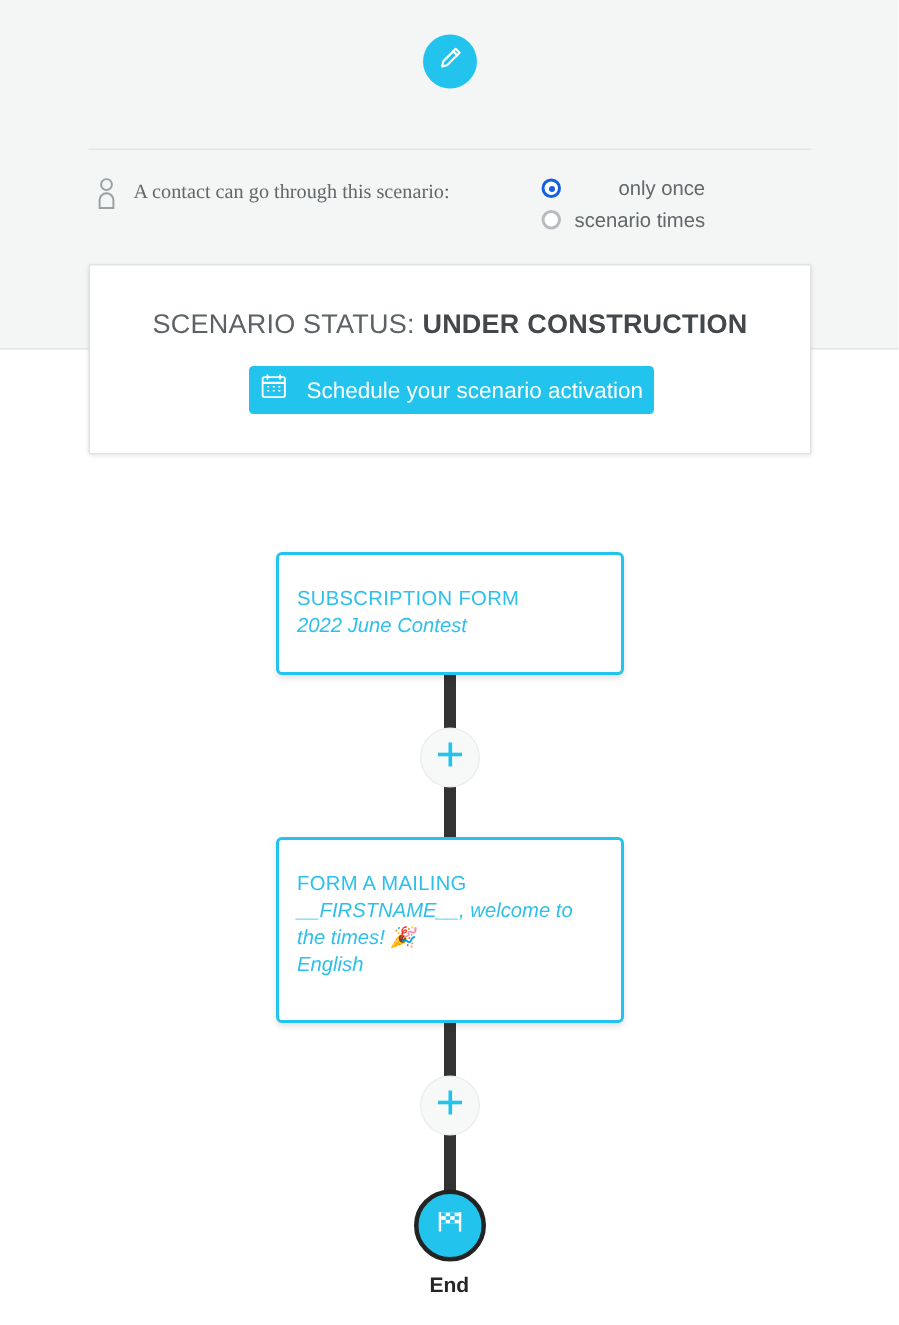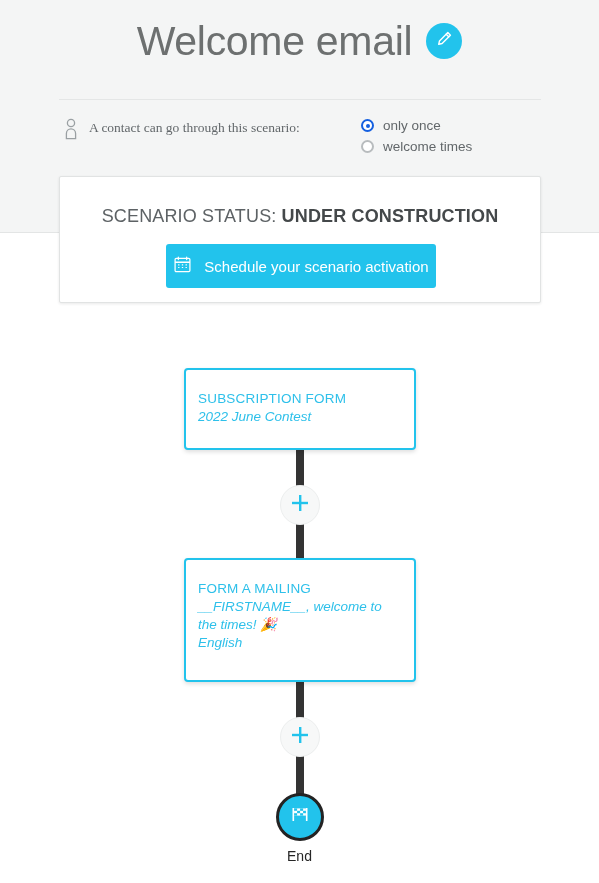--- a/index.html
+++ b/index.html
@@ -95,20 +95,21 @@
     position: absolute;
     left: 302px;
     top: 0;
   }
   .radio-row {
     display: flex;
     align-items: center;
     height: 21px;
     margin-bottom: 0px;
     cursor: pointer;
+    justify-content: space-between;
   }
   .radio-dot {
     width: 13px;
     height: 13px;
     border-radius: 50%;
     border: 2px solid #b8bcbe;
     box-sizing: border-box;
     background: #ffffff;
     position: relative;
     flex: none;
@@ -151,21 +152,21 @@
     font-size: 18px;
     color: #5d6265;
     letter-spacing: 0.15px;
   }
   #status-line b { color: #44484a; }
   #schedule-button {
     position: absolute;
     left: 106px;
     top: 67px;
     width: 270px;
-    height: 44px;
+    height: 32px;
     background: #22c3ec;
     border-radius: 3px;
     display: flex;
     align-items: center;
     justify-content: center;
     gap: 12px;
     cursor: pointer;
     box-sizing: border-box;
   }
   #schedule-label {
@@ -251,21 +252,21 @@
     z-index: 3;
     cursor: pointer;
   }
   #end-label {
     position: absolute;
     left: 0;
     top: 848px;
     width: 599px;
     text-align: center;
     font-size: 14px;
-    font-weight: normal;
+    font-weight: bold;
     color: #262626;
     z-index: 3;
   }
 </style>
 </head>
 <body>
 
 <div id="top-band"></div>
 
 <div id="workflow">
@@ -322,21 +323,20 @@
         <rect x="12.1" y="10.2" width="3" height="2.4" fill="#22c3ec"></rect>
       </svg>
     </span>
   </div>
 
   <div id="end-label">End</div>
 </div>
 
 <div id="header">
   <div id="title-row">
-    <div id="page-title">Welcome email</div>
     <div id="edit-button">
       <span>
         <svg width="20" height="20" viewBox="0 0 24 24" fill="none" stroke="#ffffff" stroke-width="1.7" stroke-linecap="round" stroke-linejoin="round">
           <path d="M16.6 4.3l3.1 3.1-10 10-4 0.9 0.9-4z"></path>
           <path d="M14.6 6.3l3.1 3.1"></path>
         </svg>
       </span>
     </div>
   </div>
   <div id="header-divider"></div>
@@ -351,21 +351,21 @@
   </span>
   <div id="contact-label">A contact can go through this scenario:</div>
 
   <div id="radio-group">
     <div class="radio-row">
       <span class="radio-dot checked"></span>
       <span class="radio-text">only once</span>
     </div>
     <div class="radio-row">
       <span class="radio-dot"></span>
-      <span class="radio-text">welcome times</span>
+      <span class="radio-text">scenario times</span>
     </div>
   </div>
 </div>
 
 <div id="status-card">
   <div id="status-line">
     <span>SCENARIO STATUS:</span>
     <b>UNDER CONSTRUCTION</b>
   </div>
   <div id="schedule-button">

